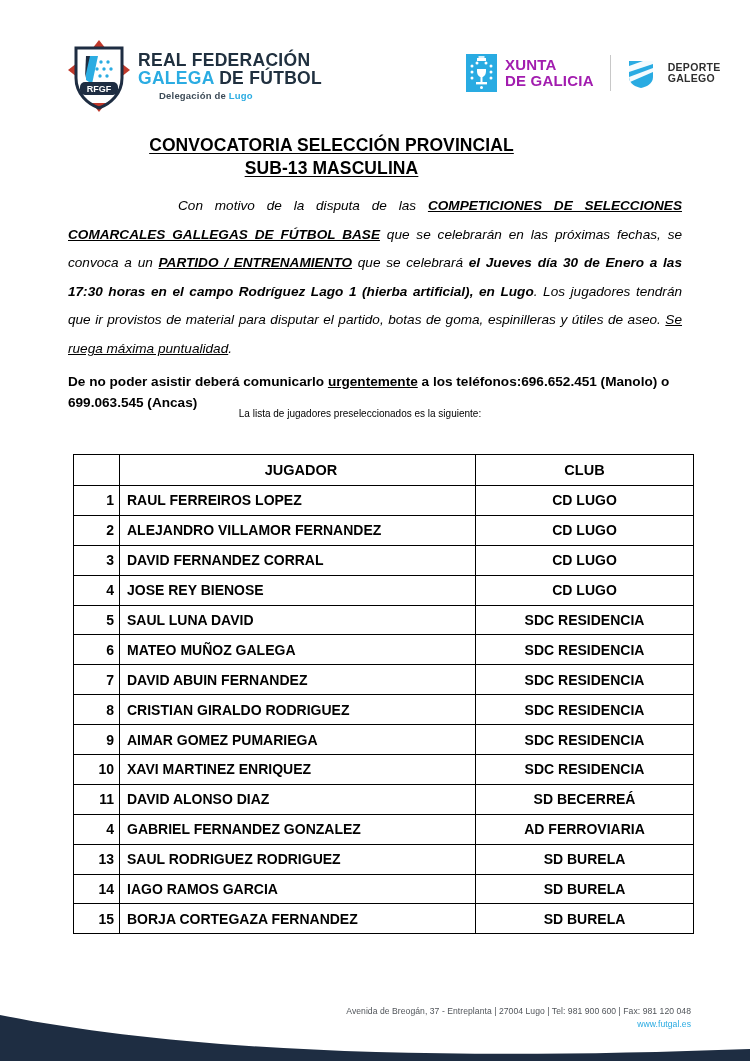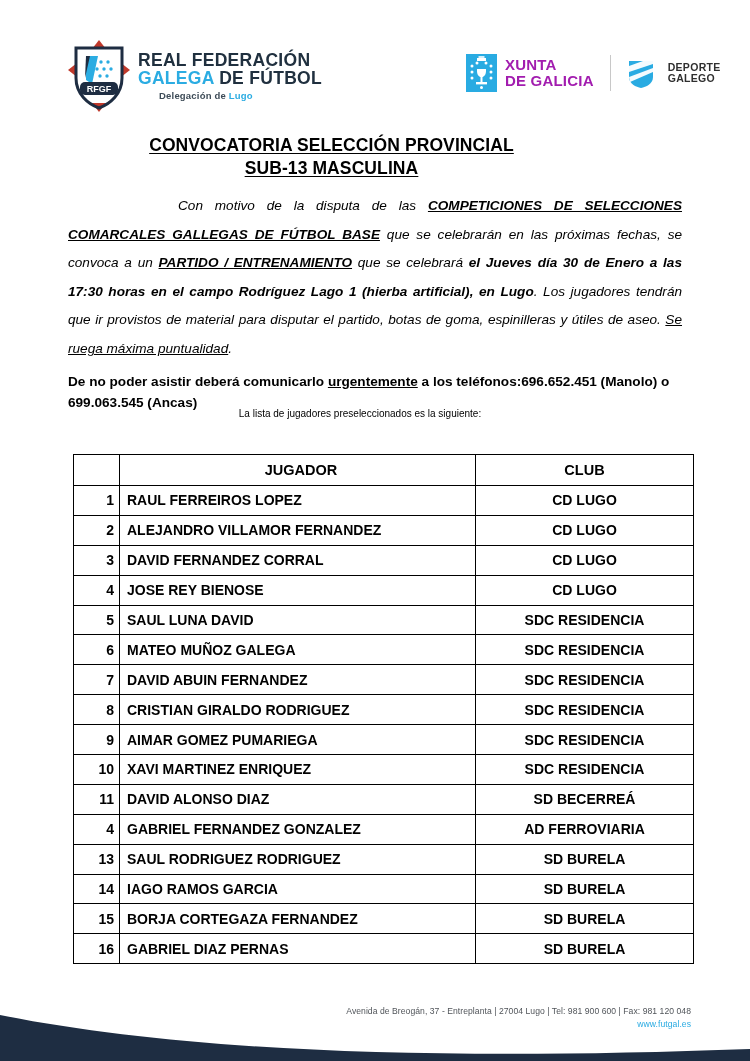--- a/index.html
+++ b/index.html
@@ -379,25 +379,20 @@
       <tr>
         <td class="col-num">14</td>
         <td class="col-name">IAGO RAMOS GARCIA</td>
         <td class="col-club">SD BURELA</td>
       </tr>
       <tr>
         <td class="col-num">15</td>
         <td class="col-name">BORJA CORTEGAZA FERNANDEZ</td>
         <td class="col-club">SD BURELA</td>
       </tr>
-      <tr>
-        <td class="col-num">16</td>
-        <td class="col-name">GABRIEL DIAZ PERNAS</td>
-        <td class="col-club">SD BURELA</td>
-      </tr>
     </tbody>
 </table>
 
 <div class="footer-text">
   <div>Avenida de Breogán, 37 - Entreplanta  |  27004 Lugo  |  Tel: 981 900 600  |  Fax: 981 120 048</div>
   <div class="footer-url">www.futgal.es</div>
 </div>
 
 <div class="footer-curve">
   <svg viewBox="0 0 750 60" width="750" height="60" preserveAspectRatio="none" aria-hidden="true">

